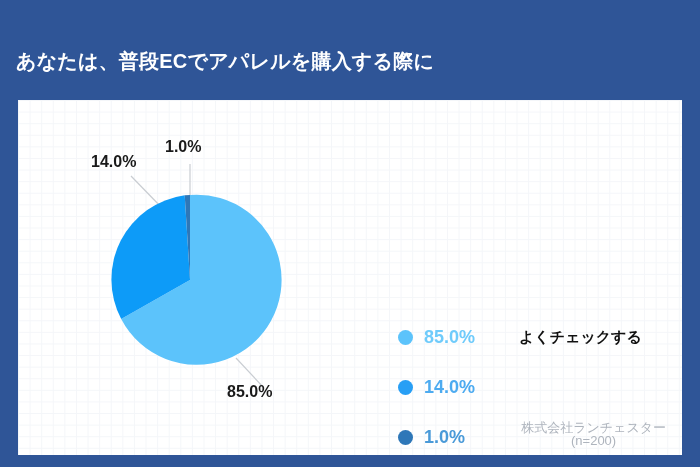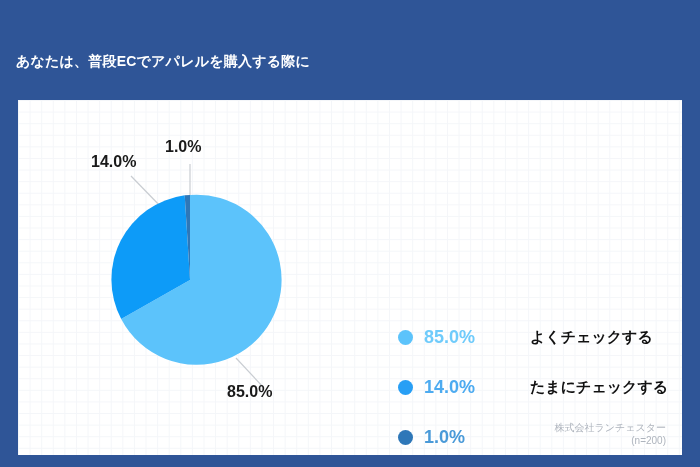--- a/index.html
+++ b/index.html
@@ -25,21 +25,21 @@
     width: 700px;
     height: 100px;
     background: #2F5597;
   }
   .header-title {
     position: absolute;
     left: 16px;
     top: 16px;
     width: 660px;
     color: #ffffff;
-    font-size: 14px;
+    font-size: 20px;
     font-weight: bold;
     line-height: 30px;
     letter-spacing: 0.2px;
     white-space: pre-line;
   }
   .title-line {
     display: block;
   }
   
   .card {
@@ -100,34 +100,34 @@
   }
   .legend-pct {
     width: 78px;
     margin-left: 11px;
     font-size: 18px;
     font-weight: bold;
     text-align: left;
     flex: 0 0 auto;
   }
   .legend-label {
-    margin-left: 28px;
+    margin-left: 17px;
     font-size: 15px;
     font-weight: bold;
     color: #111111;
     white-space: nowrap;
   }
   
   .attribution {
     position: absolute;
     right: 16px;
     bottom: 8px;
-    text-align: right;
+    text-align: center;
     color: #AEB4BD;
-    font-size: 10px;
+    font-size: 13px;
     line-height: 12.5px;
   }
   .attr-line { display: block; white-space: nowrap; }
 </style>
 </head>
 <body>
 
 <div id="screenshot">
 
   <div class="header">
@@ -162,21 +162,20 @@
 
       <div class="legend-row">
         <span class="legend-dot" style="background:#5CC3FB"></span>
         <span class="legend-pct" style="color:#6FCBFB">85.0%</span>
         <span class="legend-label">よくチェックする</span>
       </div>
 
       <div class="legend-row">
         <span class="legend-dot" style="background:#289FF5"></span>
         <span class="legend-pct" style="color:#4DABF0">14.0%</span>
-        <span class="legend-label">たまにチェックする</span>
       </div>
 
       <div class="legend-row">
         <span class="legend-dot" style="background:#2E77B8"></span>
         <span class="legend-pct" style="color:#4A9AD8">1.0%</span>
       </div>
 
     </div>
 
     <div class="attribution">

